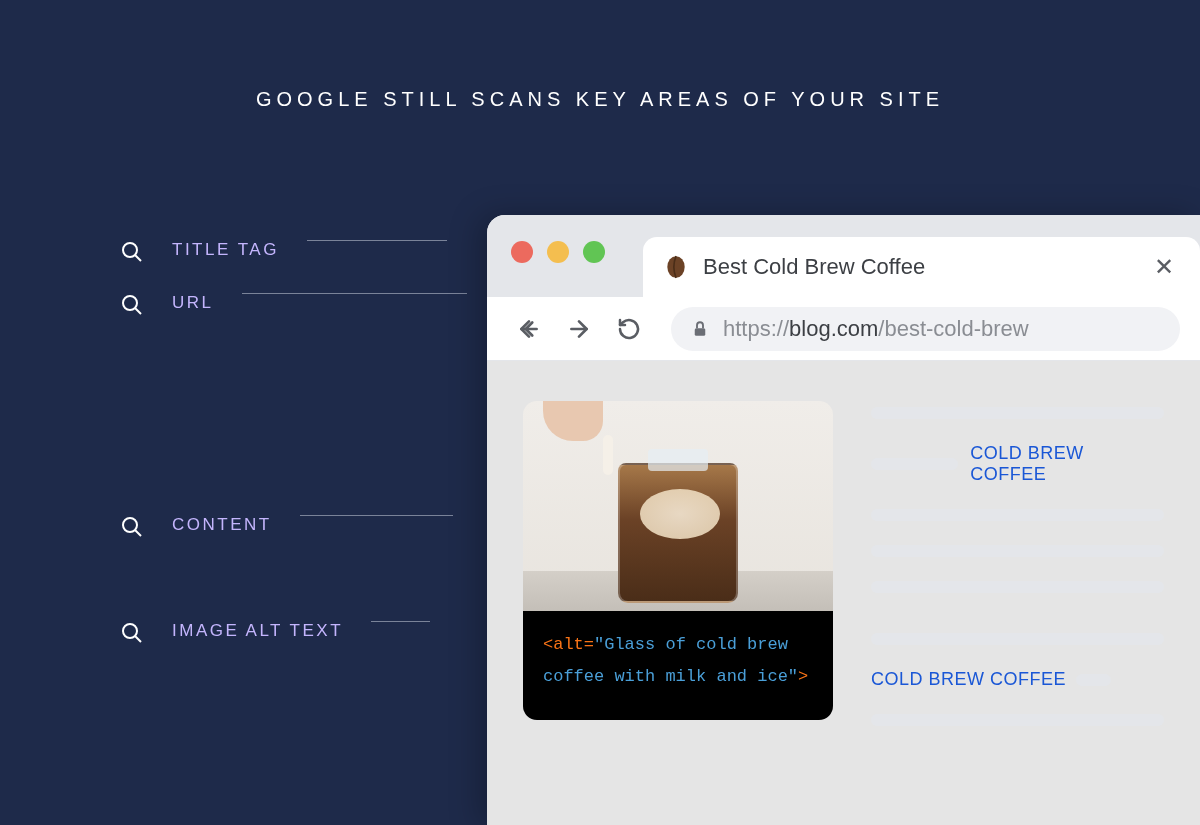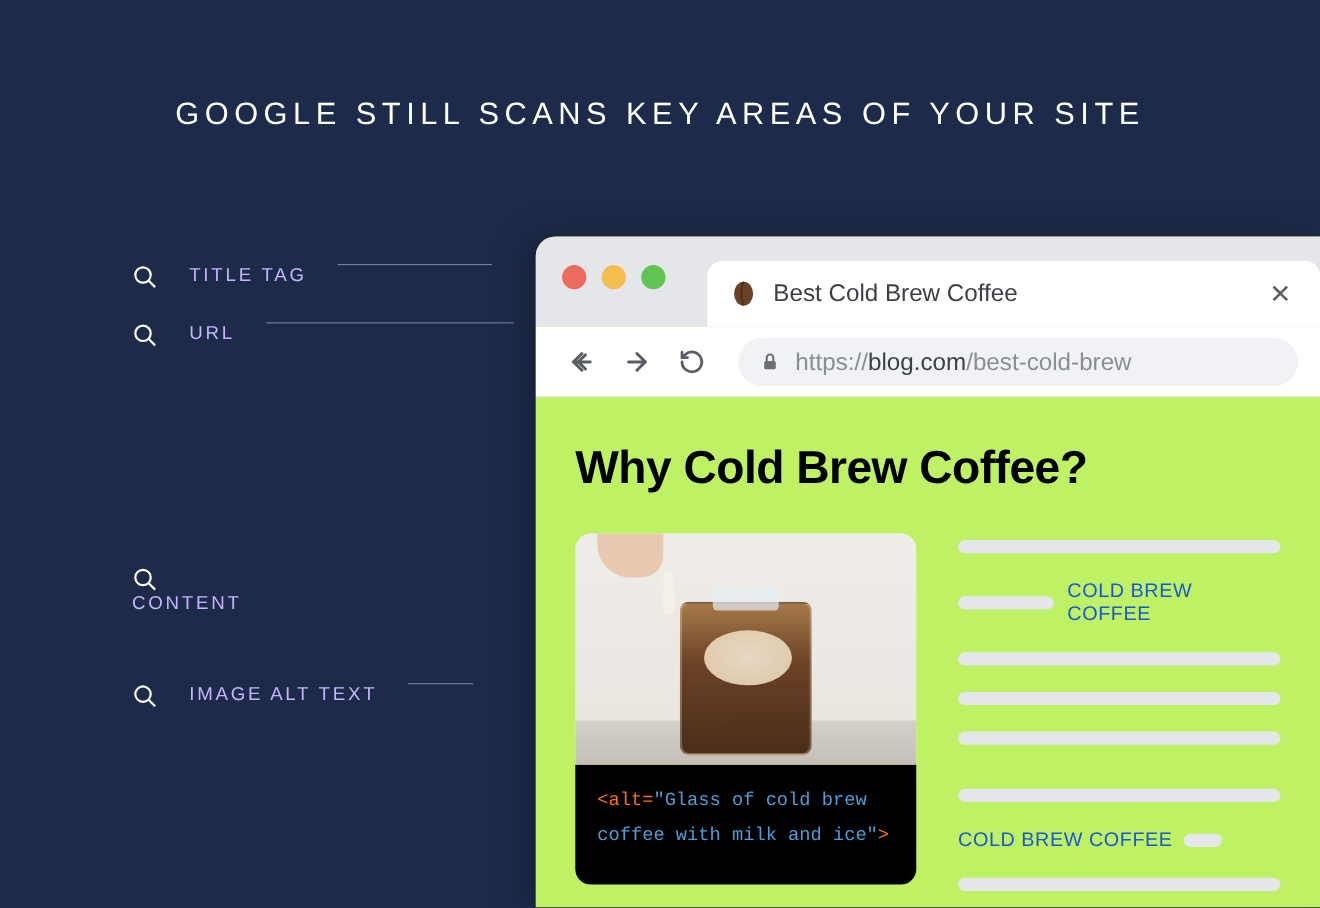--- a/index.html
+++ b/index.html
@@ -6,21 +6,21 @@
     body {
       width: 1200px;
       height: 825px;
       background: #1e2a4a;
       font-family: -apple-system, BlinkMacSystemFont, 'Segoe UI', sans-serif;
       overflow: hidden;
       position: relative;
     }
     .title {
       color: #ffffff;
-      font-size: 28px;
+      font-size: 20px;
       letter-spacing: 5px;
       text-align: center;
       padding-top: 88px;
       font-weight: 400;
     }
     .labels {
       position: absolute;
       left: 120px;
       top: 240px;
     }
@@ -28,21 +28,21 @@
       display: flex;
       align-items: flex-start;
       color: #c4b5fd;
       font-size: 17px;
       letter-spacing: 2.5px;
       margin-bottom: 21px;
       height: 32px;
     }
     .label-row.title-tag { margin-top: 0; }
     .label-row.url { margin-top: 20px; }
-    .label-row.content { margin-top: 190px; flex-direction: column; }
+    .label-row.content { margin-top: 190px; }
     .label-row.alt-text { margin-top: 74px; }
     .mag-icon {
       width: 24px;
       height: 24px;
       margin-right: 28px;
       flex-shrink: 0;
     }
     .label-text {
       white-space: nowrap;
     }
@@ -50,21 +50,21 @@
       height: 1px;
       background: #7a8399;
       margin-left: 28px;
     }
     .browser {
       position: absolute;
       right: 0;
       top: 215px;
       width: 713px;
       height: 610px;
-      background: #bef264;
+      background: #e5e5e5;
       border-radius: 18px 0 0 0;
       box-shadow: -8px 0 30px rgba(0,0,0,0.25);
       overflow: hidden;
     }
     .browser-chrome {
       height: 82px;
       background: #e4e6ea;
       display: flex;
       align-items: flex-end;
       padding-left: 24px;
@@ -355,21 +355,20 @@
     </div>
     <div class="addr-bar">
       <svg class="lock-icon" width="18" height="18" viewBox="0 0 24 24" fill="currentColor">
           <rect x="5" y="11" width="14" height="10" rx="2"></rect>
           <path d="M8 11V7a4 4 0 0 1 8 0v4" fill="none" stroke="currentColor" stroke-width="2.5"></path>
         </svg>
       <span class="url-text"><span>https://</span><span class="domain">blog.com</span><span>/best-cold-brew</span></span>
     </div>
   </div>
   <div class="page-content">
-    <h1 class="page-heading">Why Cold Brew Coffee?</h1>
     <div class="content-row">
       <div class="image-block">
         <div class="coffee-img">
           <div class="surface"></div>
           <div class="pour">
               <div class="hand"></div>
               <div class="cream-stream"></div>
             </div>
           <div class="jar">
             <div class="jar-body">

